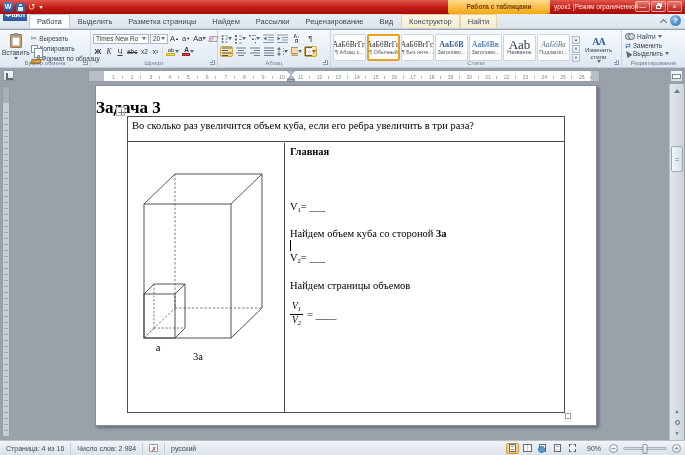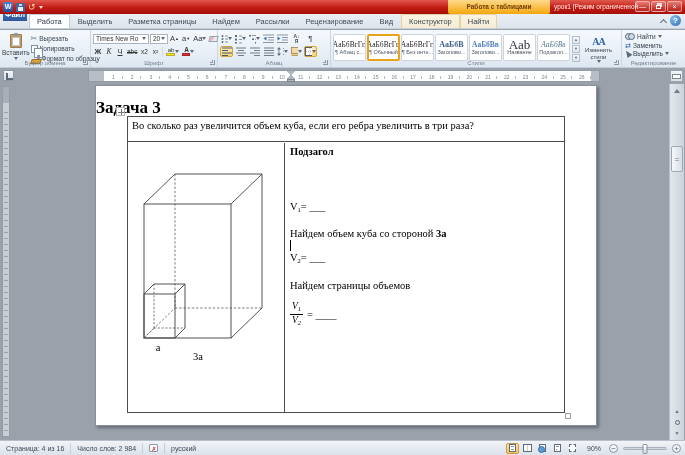--- a/index.html
+++ b/index.html
@@ -566,21 +566,21 @@
             <g fill="none" stroke="#5a5a5a" stroke-width="0.8" stroke-dasharray="2.2,1.6">
               <path d="M20,127 L20,171"></path>
               <path d="M20,171 L51,171"></path>
               <path d="M10,181 L20,171"></path>
             </g>
             <text x="24" y="194" font-size="10.5" text-anchor="middle" fill="#000">а</text>
             <text x="64" y="203" font-size="10.5" text-anchor="middle" fill="#000">3а</text>
           </svg>
         </div>
         <div class="cellR">
-          <div class="dl" style="top:3px;font-weight:bold">Подзагол</div>
+          <div class="dl" style="top:3px;font-weight:bold">Главная</div>
           <div class="dl" style="top:58px">
             <span>V</span><span class="sub">1</span><span>= ___</span>
           </div>
           <div class="dl" style="top:85px">
             <span>Найдем объем куба со стороной </span><b>3а</b>
           </div>
           <div class="cursorbar"></div>
           <div class="dl" style="top:109px">
             <span>V</span><span class="sub">2</span><span>= ___</span>
           </div>

